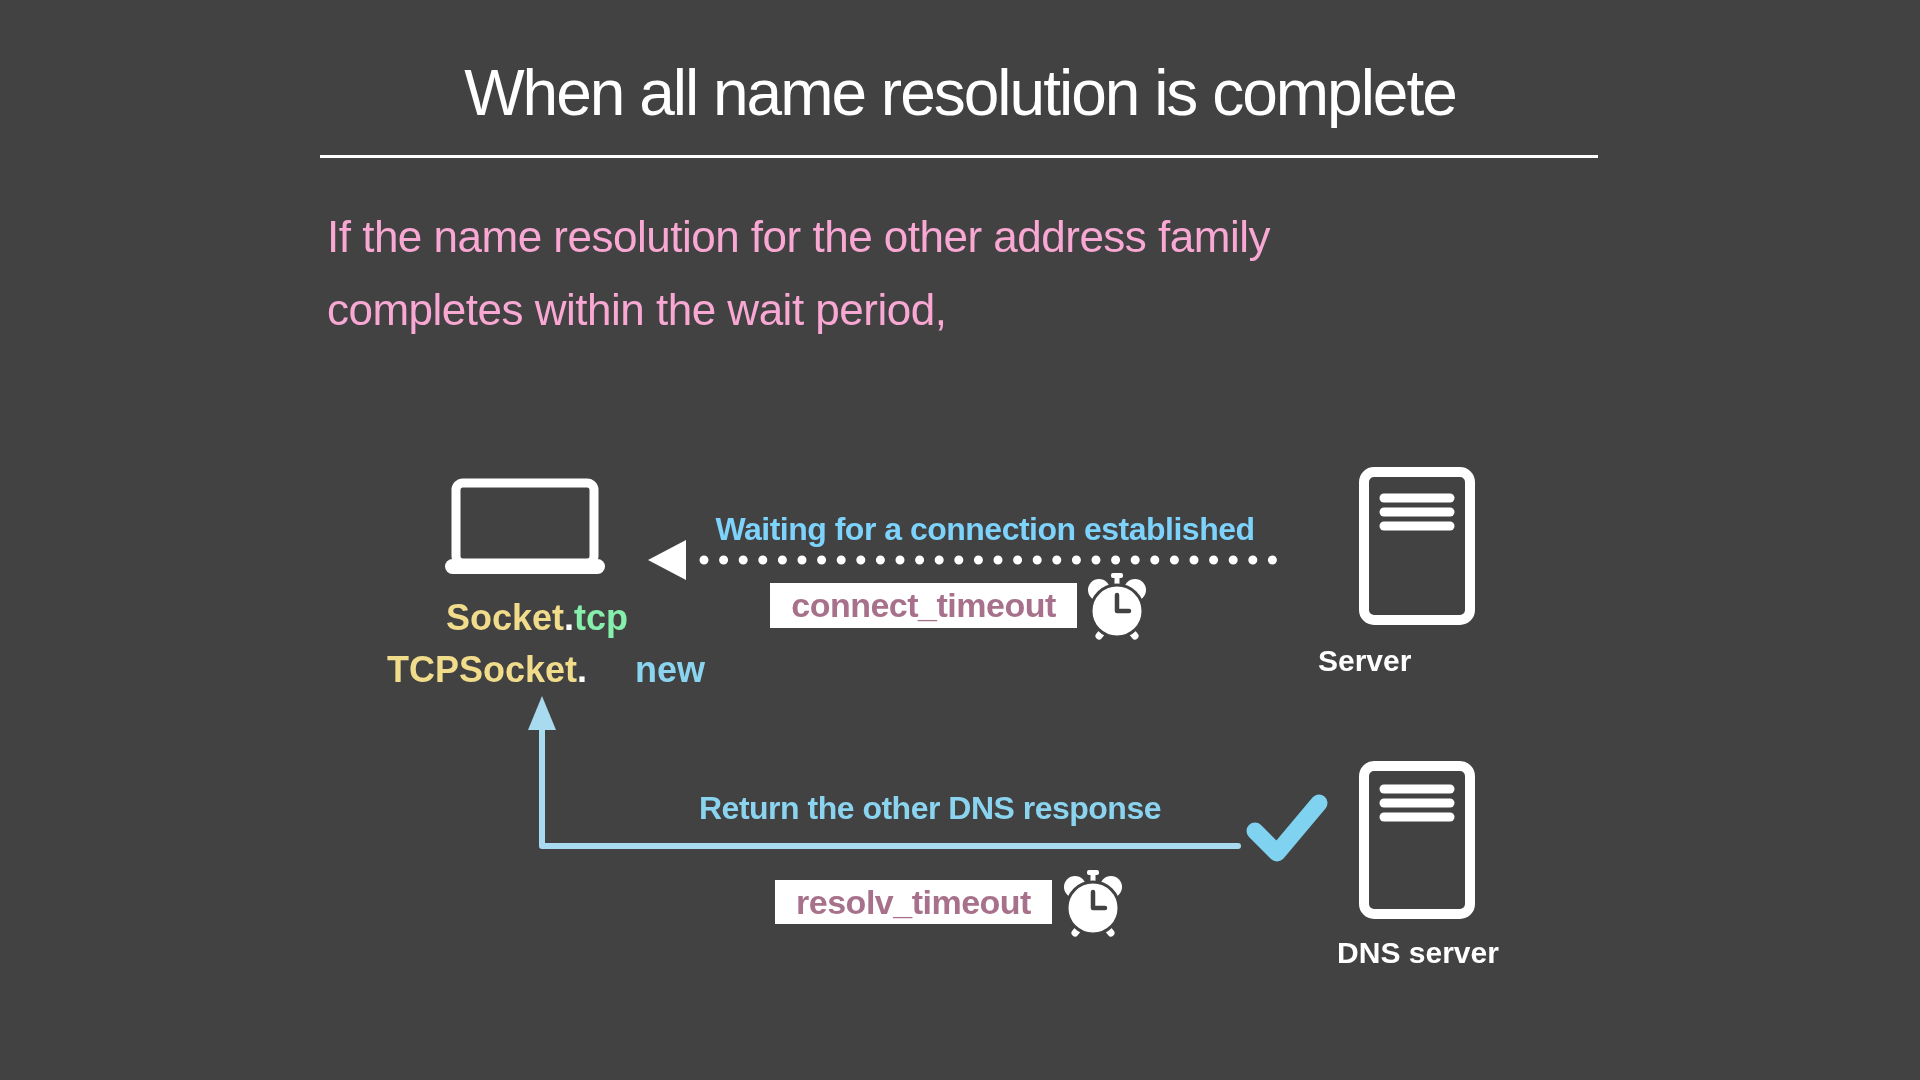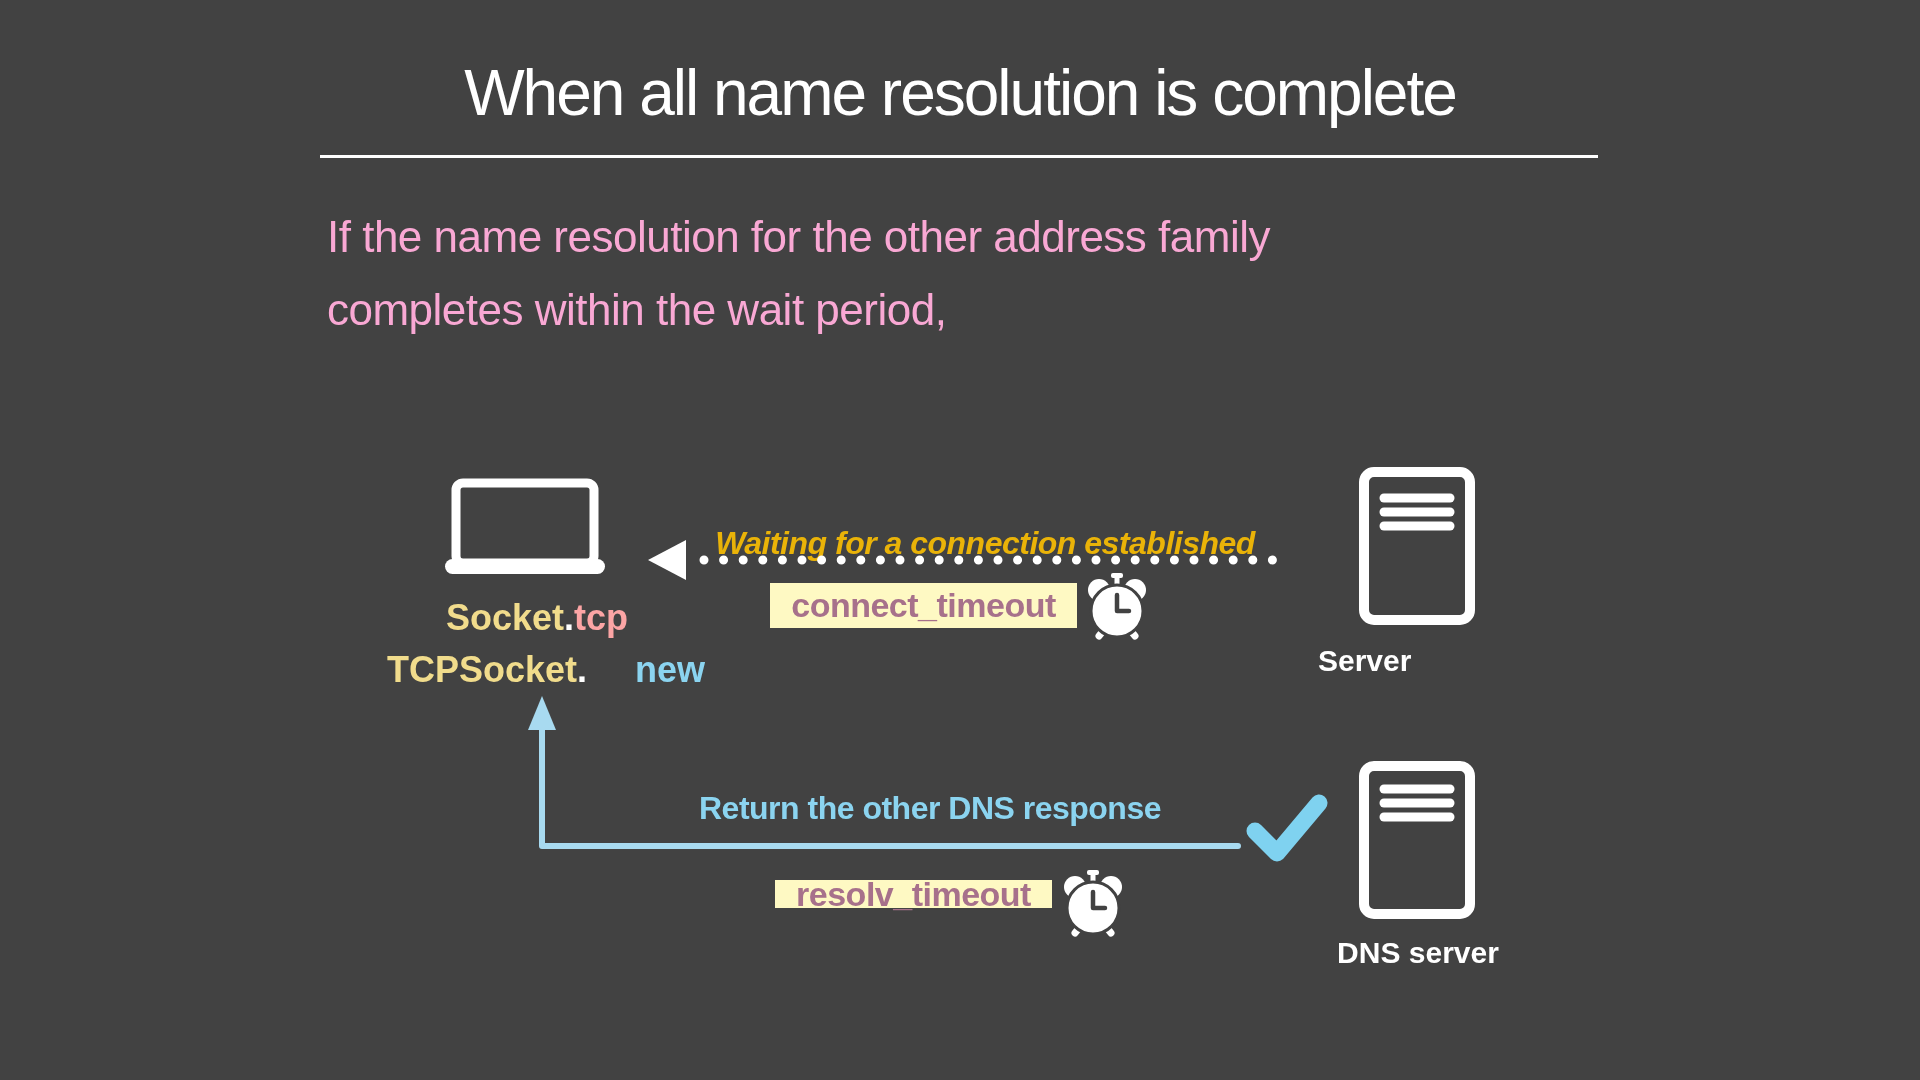--- a/index.html
+++ b/index.html
@@ -26,32 +26,32 @@
 
   
   .laptop-svg { left:440px; top:478px; }
   .socket-label {
     left:387px; top:592px; width:300px; text-align:center;
     font-size:36px; font-weight:700; line-height:52px; white-space:nowrap;
   }
 
   
   .waiting-label {
-    left:660px; top:525px; width:650px; text-align:center;
-    font-size:32px; font-weight:700; letter-spacing:-0.5px; color:#eab308; white-space:nowrap;font-style:italic;
+    left:660px; top:511px; width:650px; text-align:center;
+    font-size:32px; font-weight:700; letter-spacing:-0.5px; color:#7dd3fc; white-space:nowrap;
   }
   .dotted-svg { left:640px; top:535px; }
 
   
   .badge {
-    background:#fef9c3; display:flex; align-items:center; justify-content:center;
+    background:#ffffff; display:flex; align-items:center; justify-content:center;
     font-size:34px; font-weight:700; letter-spacing:-0.5px; white-space:nowrap;
   }
   .badge-connect { left:770px; top:583px; width:307px; height:45px; }
-  .badge-resolv  { left:775px; top:880px; width:277px; height:28px; }
+  .badge-resolv  { left:775px; top:880px; width:277px; height:44px; }
   .clock-1 { left:1086px; top:573px; }
   .clock-2 { left:1062px; top:870px; }
 
   
   .server-svg { left:1356px; top:466px; }
   .dns-svg    { left:1356px; top:760px; }
   .server-label {
     left:1318px; top:644px; width:200px; text-align:left;
     font-size:30px; font-weight:700; color:#ffffff; white-space:nowrap;
   }
@@ -80,21 +80,21 @@
     <div>If the name resolution for the other address family</div>
     <div>completes within the wait period,</div>
   </div>
 
   <svg class="abs laptop-svg" width="170" height="100" viewBox="0 0 170 100">
     <rect x="16" y="5" width="138" height="80" rx="7" fill="none" stroke="#ffffff" stroke-width="9"></rect>
     <rect x="5" y="81" width="160" height="15" rx="7.5" fill="#ffffff"></rect>
   </svg>
 
   <div class="abs socket-label">
-    <div><span style="color: rgb(241, 220, 140);">Socket</span><span style="color: rgb(255, 255, 255);">.</span><span style="color: #fca5a5; margin-top: 16px;">tcp</span></div>
+    <div><span style="color: rgb(241, 220, 140);">Socket</span><span style="color: rgb(255, 255, 255);">.</span><span style="color: #86efac; margin-top: 16px;">tcp</span></div>
     <div><span style="color: rgb(241, 220, 140);">TCPSocket</span><span style="color: rgb(255, 255, 255);">.</span><span style="color: rgb(139, 212, 240); margin-left: 48px;">new</span></div>
   </div>
 
   <div class="abs waiting-label">Waiting for a connection established</div>
 
   <svg class="abs dotted-svg" width="660" height="50" viewBox="0 0 660 50">
     <polygon points="8,25 46,5 46,45" fill="#ffffff"></polygon>
     <line x1="64" y1="25" x2="650" y2="25" stroke="#ffffff" stroke-width="9" stroke-linecap="round" stroke-dasharray="0 19.6"></line>
   </svg>
 

